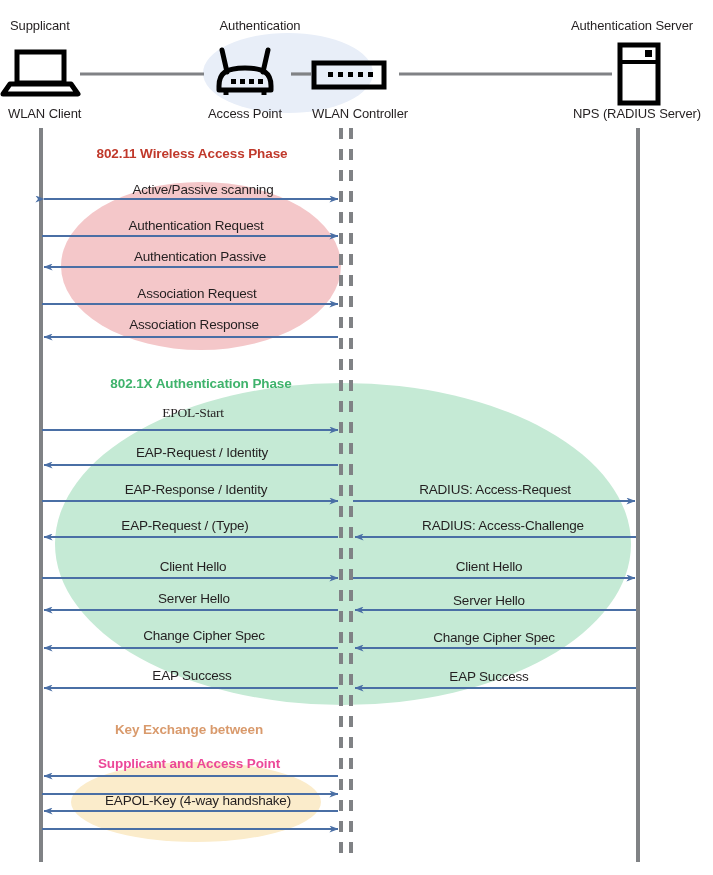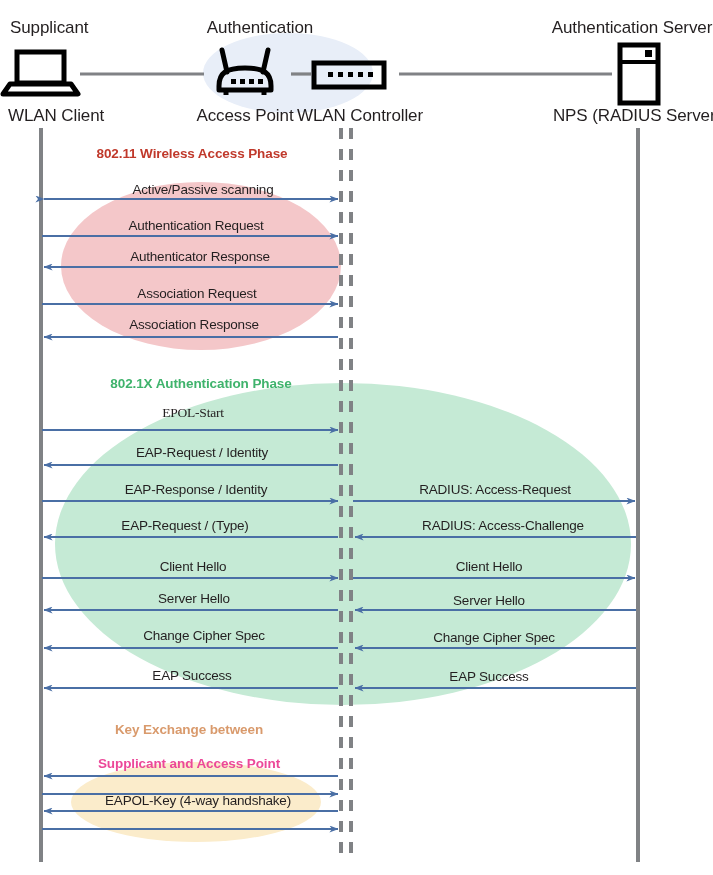--- a/index.html
+++ b/index.html
@@ -19,21 +19,21 @@
   }
   svg.layer {
     position: absolute;
     left: 0;
     top: 0;
     width: 713px;
     height: 875px;
   }
   .hdr-label {
     position: absolute;
-    font-size: 17px;
+    font-size: 13px;
     color: #231f20;
     white-space: nowrap;
     letter-spacing: -0.1px;
   }
   .phase-label {
     position: absolute;
     font-size: 13.5px;
     font-weight: 600;
     white-space: nowrap;
     text-align: right;
@@ -149,21 +149,21 @@
   <div class="hdr-label" style="left:632px; top:18px; transform:translateX(-50%);">Authentication Server</div>
   <div class="hdr-label" style="left:637px; top:106px; transform:translateX(-50%);">NPS (RADIUS Server)</div>
 
   <div class="phase-label" style="left:192px; top:146px; transform:translateX(-50%); color:#c0392b;">802.11 Wireless Access Phase</div>
   <div class="phase-label" style="left:201px; top:376px; transform:translateX(-50%); color:#3fb36c;">802.1X Authentication Phase</div>
   <div class="phase-label" style="left:189px; top:722px; transform:translateX(-50%); color:#d99a6c;">Key Exchange between</div>
   <div class="phase-label" style="left:189px; top:756px; transform:translateX(-50%); color:#ec4899;">Supplicant and Access Point</div>
 
   <div class="msg-label" style="left:203px; top:182px;">Active/Passive scanning</div>
   <div class="msg-label" style="left:196px; top:218px;text-align:center;">Authentication Request</div>
-  <div class="msg-label" style="left:200px; top:249px;">Authenticator Response</div>
+  <div class="msg-label" style="left:200px; top:249px;">Authentication Passive</div>
   <div class="msg-label" style="left:197px; top:286px;">Association Request</div>
   <div class="msg-label" style="left:194px; top:317px;">Association Response</div>
 
   <div class="msg-label" style="left:193px; top:405px;font-family:Liberation Serif, serif;">EPOL-Start</div>
   <div class="msg-label" style="left:202px; top:445px;">EAP-Request / Identity</div>
   <div class="msg-label" style="left:196px; top:482px;">EAP-Response / Identity</div>
   <div class="msg-label" style="left:495px; top:482px;">RADIUS: Access-Request</div>
   <div class="msg-label" style="left:185px; top:518px;">EAP-Request / (Type)</div>
   <div class="msg-label" style="left:503px; top:518px;text-align:right;">RADIUS: Access-Challenge</div>
   <div class="msg-label" style="left:193px; top:559px;">Client Hello</div>

